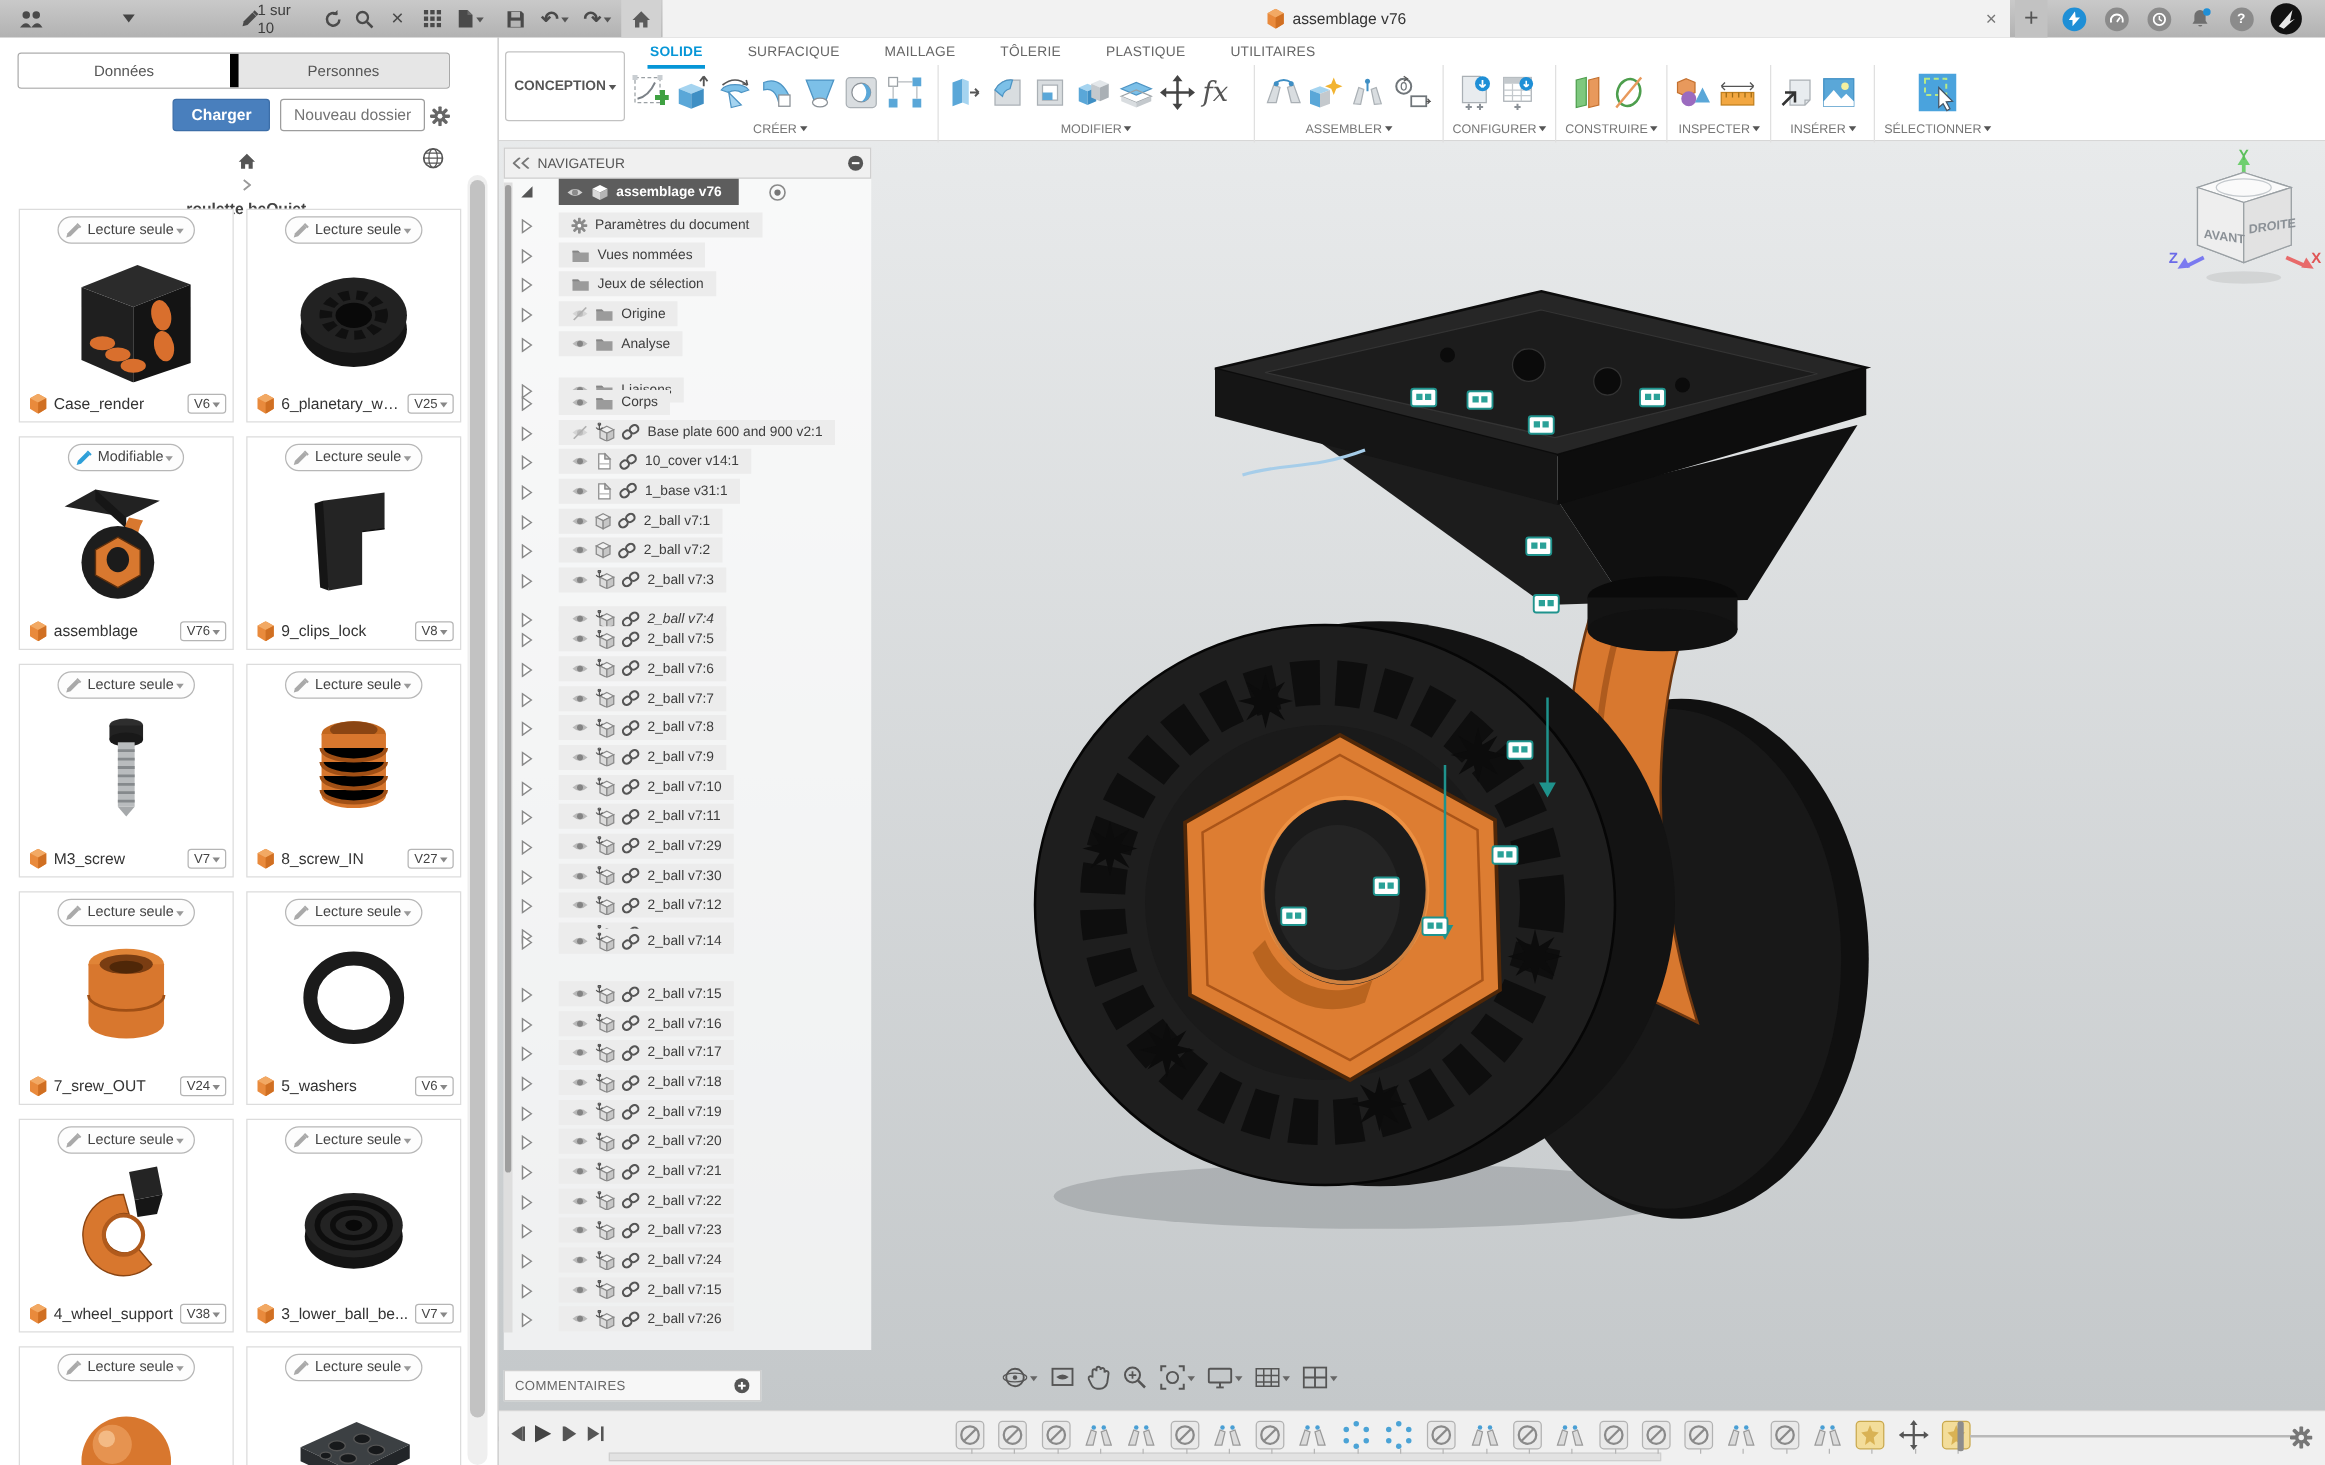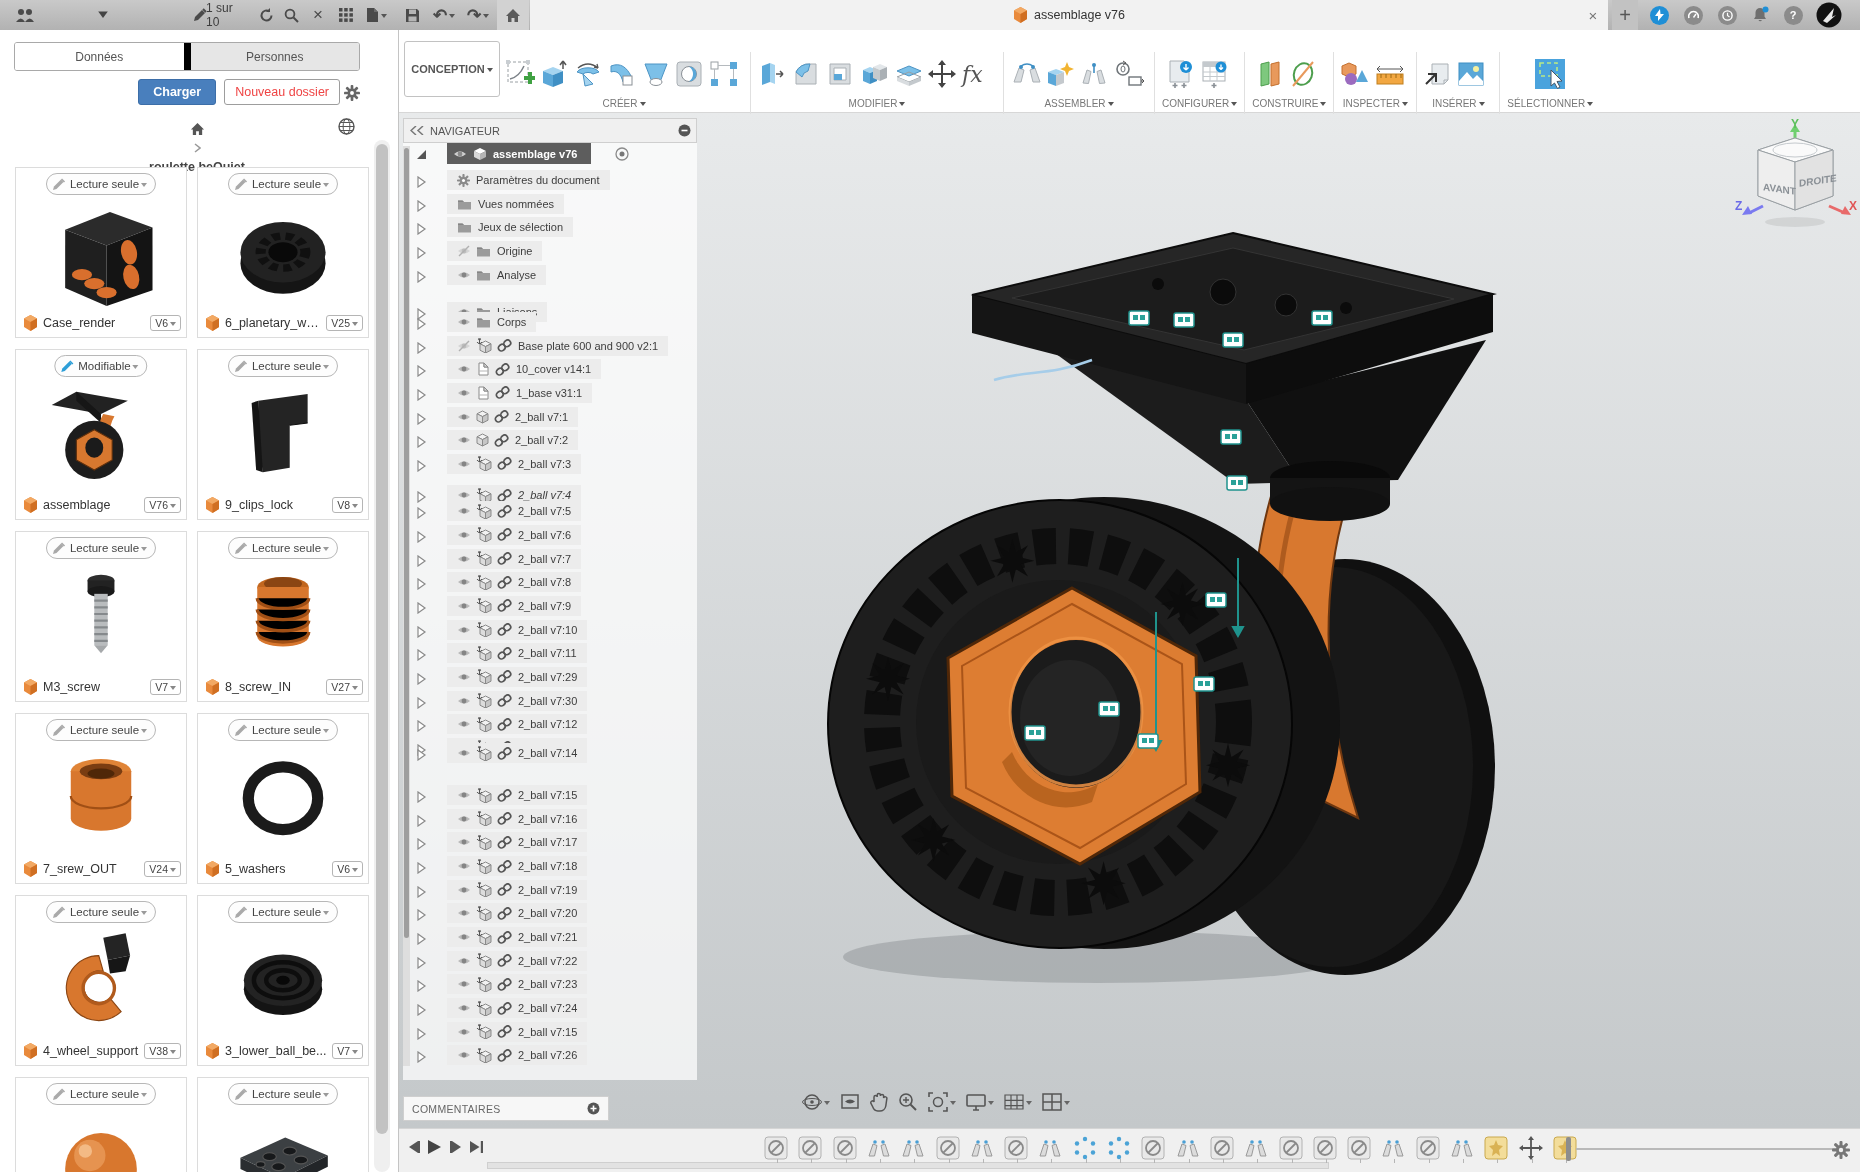--- a/index.html
+++ b/index.html
@@ -57,21 +57,21 @@
   .tick{position:absolute;top:-4px;width:1px;height:4px;background:#b5b5b5;}
   #tl-handle{position:absolute;left:1168px;top:8px;width:5px;height:24px;background:#8d8d8d;border-radius:2px;cursor:ew-resize;}
   #tl-line{position:absolute;left:1178px;top:19px;width:268px;height:2px;background:#b9b9b9;}
   
   #datapanel{position:absolute;left:0;top:30px;width:398px;height:1142px;background:#fff;border-right:1px solid #c4c4c4;z-index:30;}
   #dp-tabs{position:absolute;left:14px;top:12px;width:344px;height:27px;display:flex;border:1px solid #a9a9a9;border-radius:3px;overflow:hidden;}
   .dptab{flex:1;display:flex;align-items:center;justify-content:center;font-size:12px;color:#555;background:#e6e6e6;cursor:pointer;}
   .dptab.active{background:#fff;border-right:7px solid #000000;}
   #dp-actions{position:absolute;left:0;top:49px;width:340px;display:flex;justify-content:flex-end;gap:8px;}
   #btn-upload{background:#497fbd;color:#fff;border:1px solid #3c6ea8;border-radius:3px;font-size:12.5px;font-weight:bold;padding:5px 14px;cursor:pointer;}
-  #btn-newfolder{background:#fff;color:#ef4444;border:1px solid #9d9d9d;border-radius:3px;font-size:12.5px;padding:5px 10px;cursor:pointer;}
+  #btn-newfolder{background:#fff;color:#737373;border:1px solid #9d9d9d;border-radius:3px;font-size:12.5px;padding:5px 10px;cursor:pointer;}
   #dp-gear{position:absolute;left:344px;top:55px;cursor:pointer;}
   #dp-crumb{position:absolute;left:12px;top:92px;width:370px;display:flex;align-items:center;gap:7px;font-size:12.5px;font-weight:bold;color:#444;flex-direction:column;}
   #dp-globe{position:absolute;left:338px;top:88px;cursor:pointer;}
   #cards{position:absolute;left:15px;top:137px;width:352px;display:grid;grid-template-columns:170px 170px;column-gap:12px;row-gap:11px;}
   .card{width:170px;height:169px;background:#fff;border:1px solid #dcdcdc;position:relative;cursor:pointer;}
   .pill{position:absolute;left:50%;transform:translateX(-50%);top:5px;height:20px;border:1px solid #b7b7b7;border-radius:11px;background:#fdfdfd;display:flex;align-items:center;padding:0 8px 0 5px;font-size:11.5px;color:#444;white-space:nowrap;z-index:2;}
   .pill svg{margin-right:4px;}
   .cthumb{position:absolute;left:14px;top:26px;width:142px;height:112px;}
   .cname{position:absolute;left:7px;right:5px;bottom:6px;display:flex;align-items:center;gap:5px;}
   .cname .nm{font-size:12.5px;color:#333;flex:1;overflow:hidden;white-space:nowrap;text-overflow:ellipsis;}
@@ -203,20 +203,28 @@
           <circle cx="13" cy="13" r="12.5" fill="#111"></circle>
           <path d="M7,19 L18,6 l-2,9 l4,-2 l-9,8 z" fill="#fff" opacity=".9"></path>
         </svg>
     </div>
   </div>
 
   <div id="ribbon">
     <div id="workspace-btn">
         <span>CONCEPTION</span>
         <span class="caret-s"></span>
+      </div>
+    <div id="rtabs">
+        <div class="rtab active">SOLIDE</div>
+        <div class="rtab">SURFACIQUE</div>
+        <div class="rtab">MAILLAGE</div>
+        <div class="rtab">TÔLERIE</div>
+        <div class="rtab">PLASTIQUE</div>
+        <div class="rtab">UTILITAIRES</div>
       </div>
     <div id="rgroups">
 
       <div class="rgroup">
         <div class="gicons">
           <div class="ticon">
               <svg width="30" height="30" viewBox="0 0 30 30">
                 <rect x="3" y="3" width="20" height="20" fill="none" stroke="#9aa0a4" stroke-dasharray="3,2"></rect>
                 <path d="M5,20 Q14,18 19,7" fill="none" stroke="#7c8288" stroke-width="1.5"></path>
                 <rect x="1" y="1" width="4" height="4" fill="#c9ced2"></rect>

